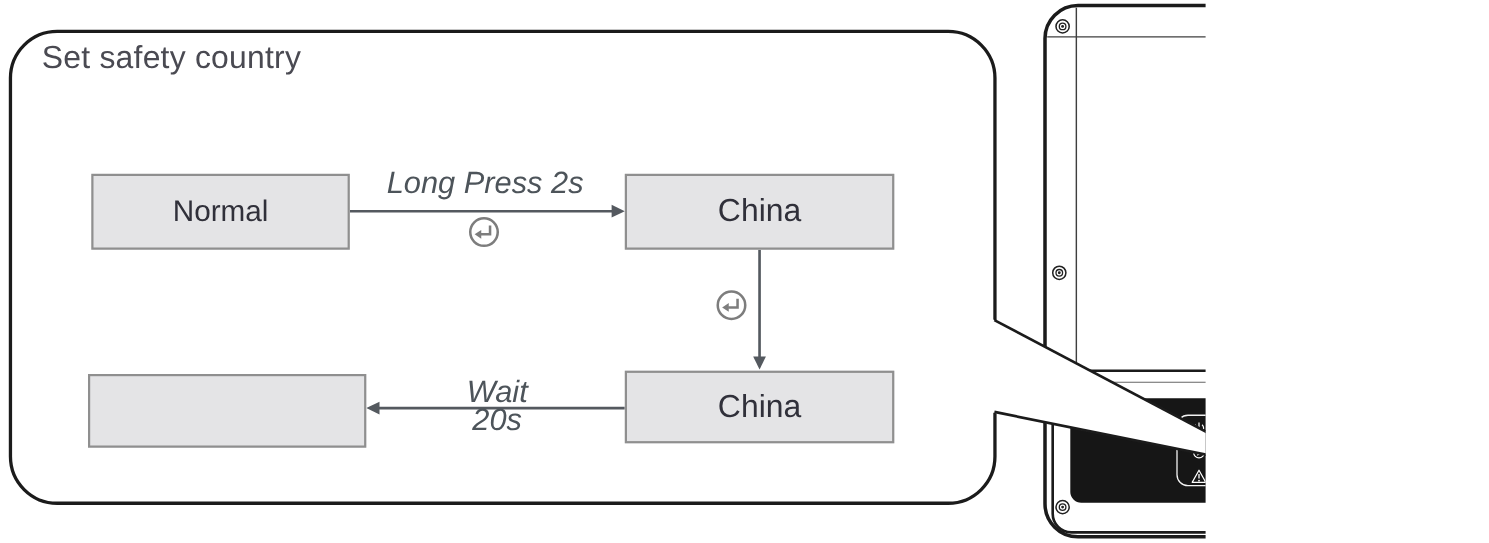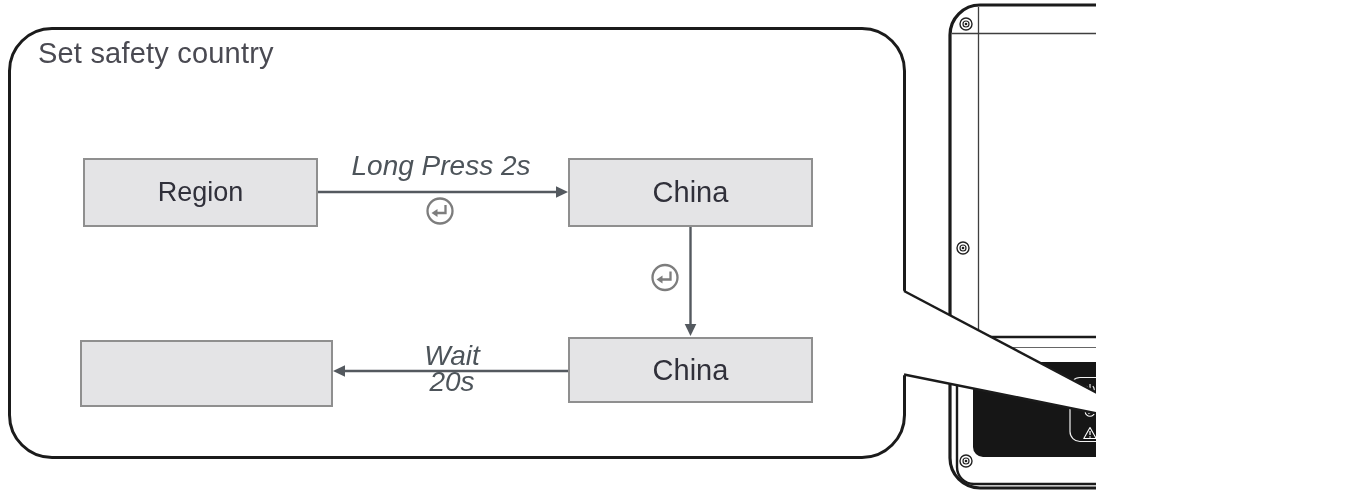--- a/index.html
+++ b/index.html
@@ -170,21 +170,21 @@
       <polygon points="902,290 1119,404 1110,416 902,375" fill="#ffffff"></polygon>
       <line x1="904" y1="291" x2="1119" y2="404.5" stroke="var(--panel-border)" stroke-width="2.5"></line>
       <line x1="904" y1="374.5" x2="1110" y2="416" stroke="var(--panel-border)" stroke-width="2.5"></line>
       <polygon points="1100,398.5 1126.5,408 1104,417.5" fill="#161616"></polygon>
     </g>
   </svg>
 
   <div class="diagram-title">Set safety country</div>
 
   <div class="node node-select">
-    <span>Region</span>
+    <span>Normal</span>
   </div>
 
   <div class="node node-china-top">
     <span>China</span>
   </div>
 
   <div class="node node-china-bottom">
     <span>China</span>
   </div>
 

